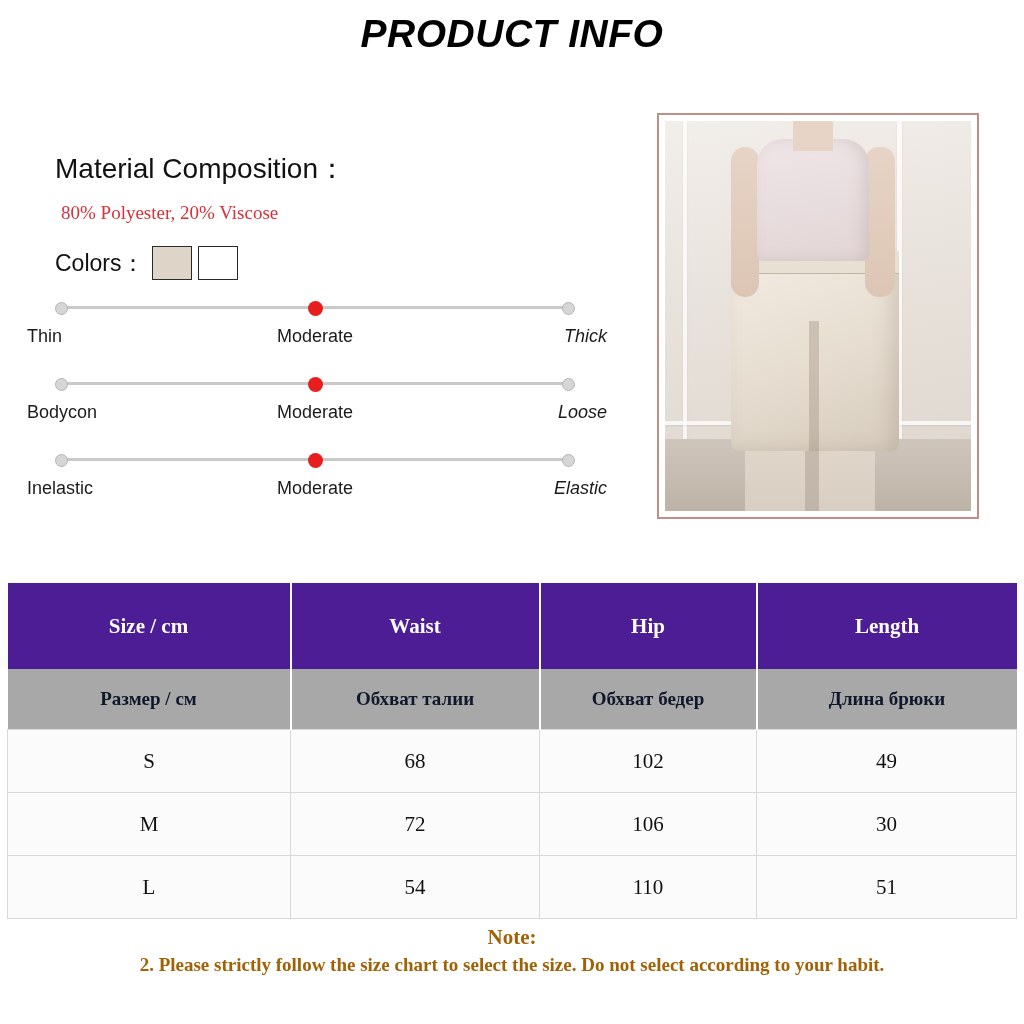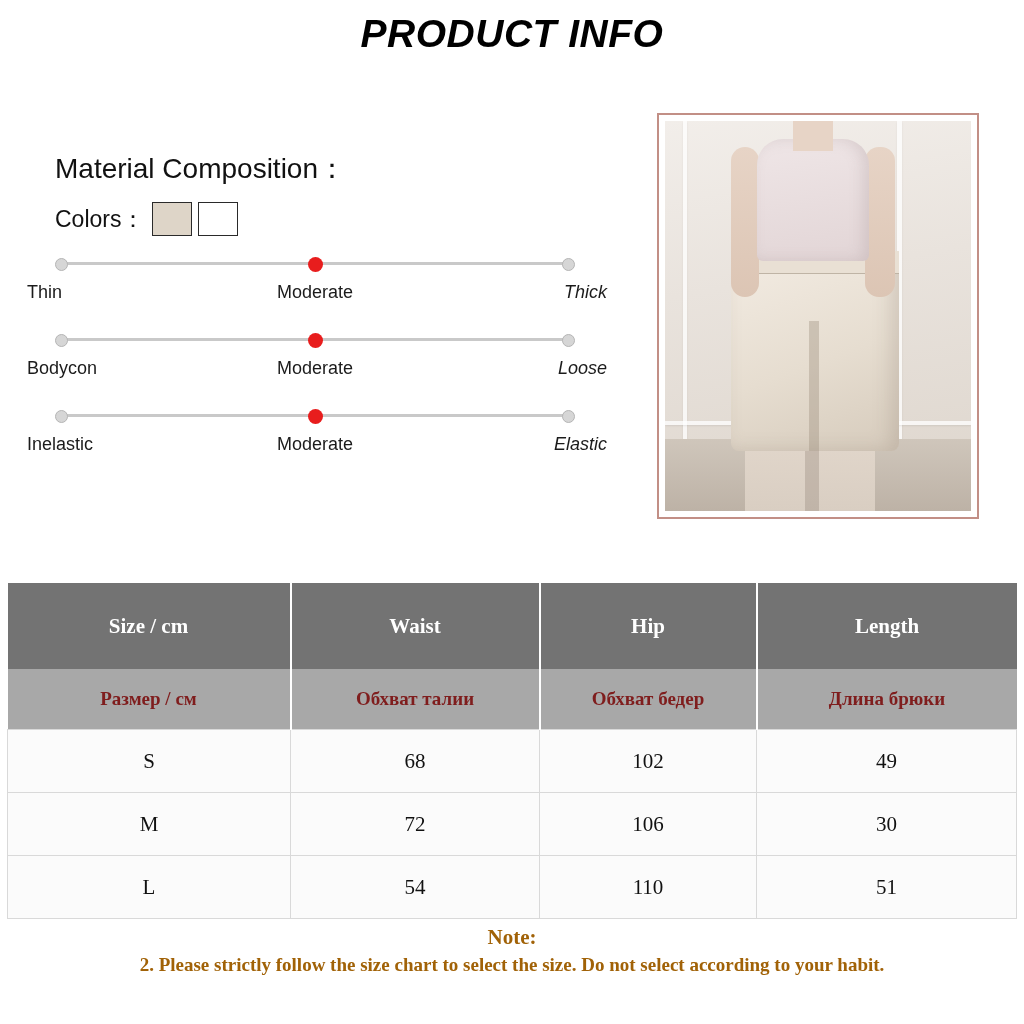--- a/index.html
+++ b/index.html
@@ -221,31 +221,31 @@
     top: 583px;
     width: 1010px;
     border-collapse: collapse;
     table-layout: fixed;
   }
   .size-table th, .size-table td {
     text-align: center;
     font-family: "Liberation Serif", serif;
   }
   .size-table thead.head-en th {
-    background: #737373;
+    background: #4c1d95;
     color: #ffffff;
     font-size: 21px;
     font-weight: bold;
     height: 84px;
     border-right: 2px solid #ffffff;
   }
   .size-table thead.head-en th:last-child { border-right: none; }
   .row-ru td {
     background: #a8a8a8;
-    color: #7f1d1d;
+    color: #0f172a;
     font-size: 19px;
     font-weight: bold;
     height: 58px;
     border-right: 2px solid #ffffff;
   }
   .row-ru td:last-child { border-right: none; }
   .row-data td {
     background: #fbfbfb;
     color: #111;
     font-size: 21px;
@@ -268,20 +268,21 @@
   .notes .note-line { font-size: 19px; margin-bottom: 4px; }
 </style>
 </head>
 <body>
 
 <div class="page-title">PRODUCT INFO</div>
 
 <div class="left-col">
 
   <div class="material-label">Material Composition：</div>
+  <div class="material-value">80% Polyester, 20% Viscose</div>
 
   <div class="colors-row">
     <span class="colors-label">Colors：</span>
     <span class="swatch" style="background:#ded5c8"></span>
     <span class="swatch" style="background:#ffffff"></span>
   </div>
 
   <div class="slider-block">
     <div class="slider-track">
       <div class="track-line"></div>

